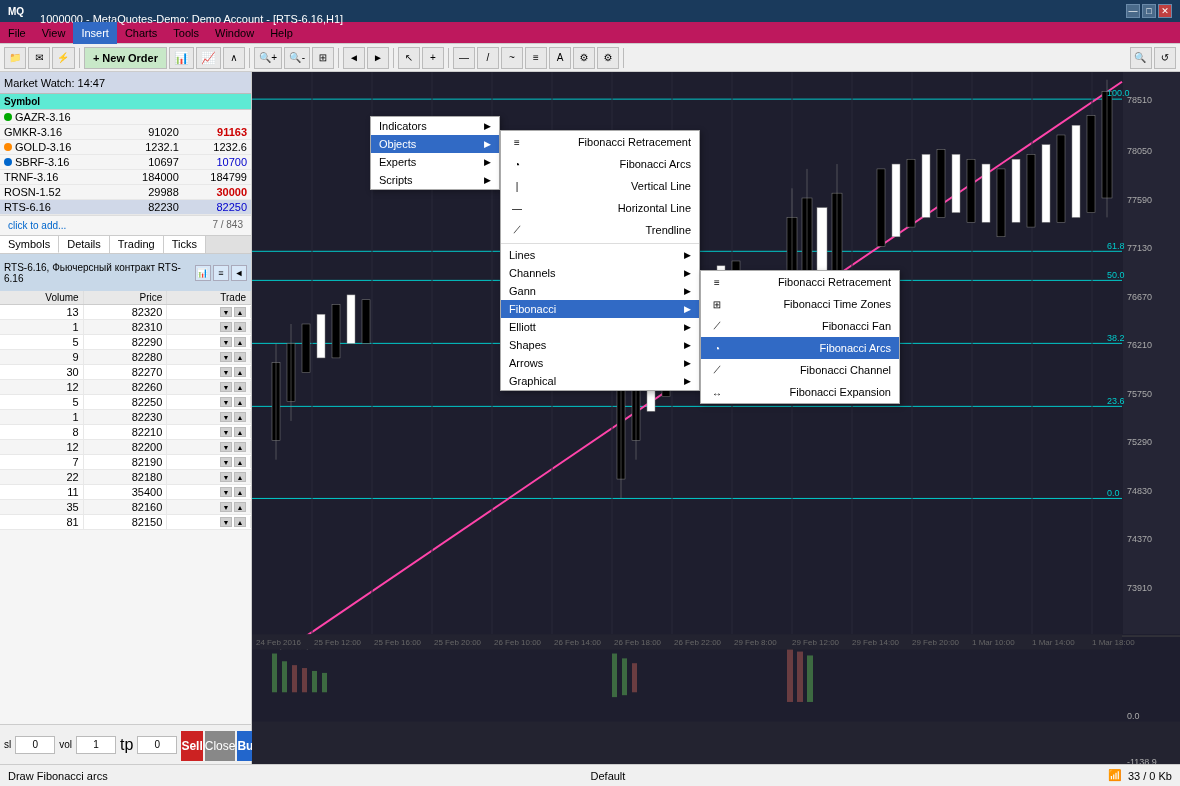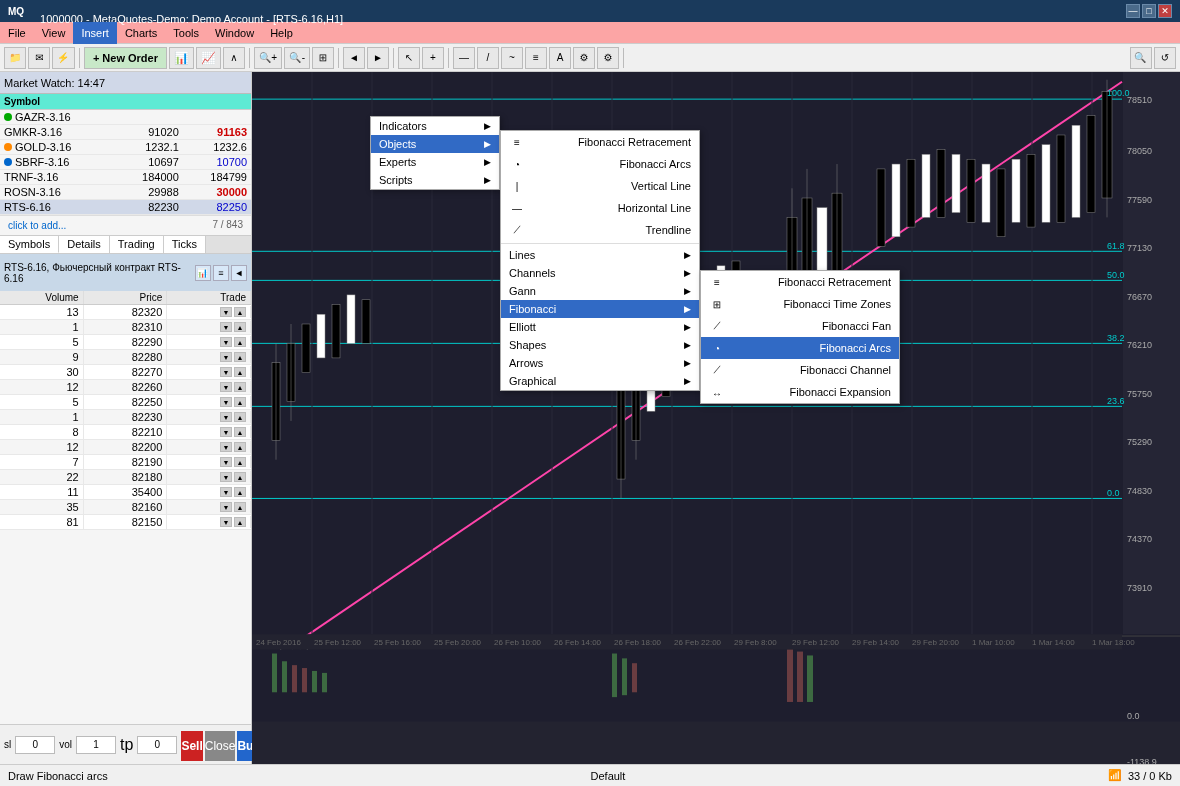--- a/index.html
+++ b/index.html
@@ -5,21 +5,21 @@
     * { margin: 0; padding: 0; box-sizing: border-box; }
     body { width: 1180px; height: 786px; font-family: 'Segoe UI', Tahoma, Geneva, Verdana, sans-serif; font-size: 11px; background: #2b2b2b; overflow: hidden; position: relative; }
 
     
     #titlebar { height: 22px; background: #1a3a5c; display: flex; align-items: center; justify-content: space-between; padding: 0 8px; color: white; font-size: 11px; }
     #titlebar .title-left { display: flex; align-items: center; gap: 16px; }
     #titlebar .title-controls { display: flex; gap: 2px; }
     #titlebar .title-btn { width: 14px; height: 14px; background: #4a6a8a; border: 1px solid #6a8aaa; display: flex; align-items: center; justify-content: center; font-size: 9px; color: white; cursor: pointer; }
 
     
-    #menubar { height: 22px; background: #fca5a5; display: flex; align-items: center; border-bottom: 1px solid #ccc; }
+    #menubar { height: 22px; background: #be185d; display: flex; align-items: center; border-bottom: 1px solid #ccc; }
     .menu-item { padding: 2px 8px; font-size: 11px; cursor: pointer; height: 22px; display: flex; align-items: center; }
     .menu-item:hover, .menu-item.active { background: #316ac5; color: white; }
     .menu-item.active { background: #316ac5; color: white; }
 
     
     #toolbar { height: 28px; background: #f0f0f0; display: flex; align-items: center; padding: 0 4px; gap: 2px; border-bottom: 1px solid #ccc; }
     .tb-btn { height: 22px; min-width: 22px; background: #e8e8e8; border: 1px solid #bbb; display: flex; align-items: center; justify-content: center; cursor: pointer; font-size: 10px; padding: 0 4px; }
     .tb-sep { width: 1px; height: 20px; background: #bbb; margin: 0 2px; }
     .tb-btn-new-order { background: #e8f0e8; font-size: 10px; padding: 0 6px; }
 
@@ -196,21 +196,21 @@
             <td><span class="sym-dot dot-blue"></span>SBRF-3.16</td>
             <td>10697</td>
             <td class="ask-blue">10700</td>
           </tr>
           <tr>
             <td>TRNF-3.16</td>
             <td>184000</td>
             <td>184799</td>
           </tr>
           <tr>
-            <td>ROSN-3.16</td>
+            <td>ROSN-1.52</td>
             <td>29988</td>
             <td class="ask-up">30000</td>
           </tr>
           <tr style="background:#d0d8e8;">
             <td>RTS-6.16</td>
             <td>82230</td>
             <td class="ask-blue">82250</td>
           </tr>
         </tbody>
       </table>

